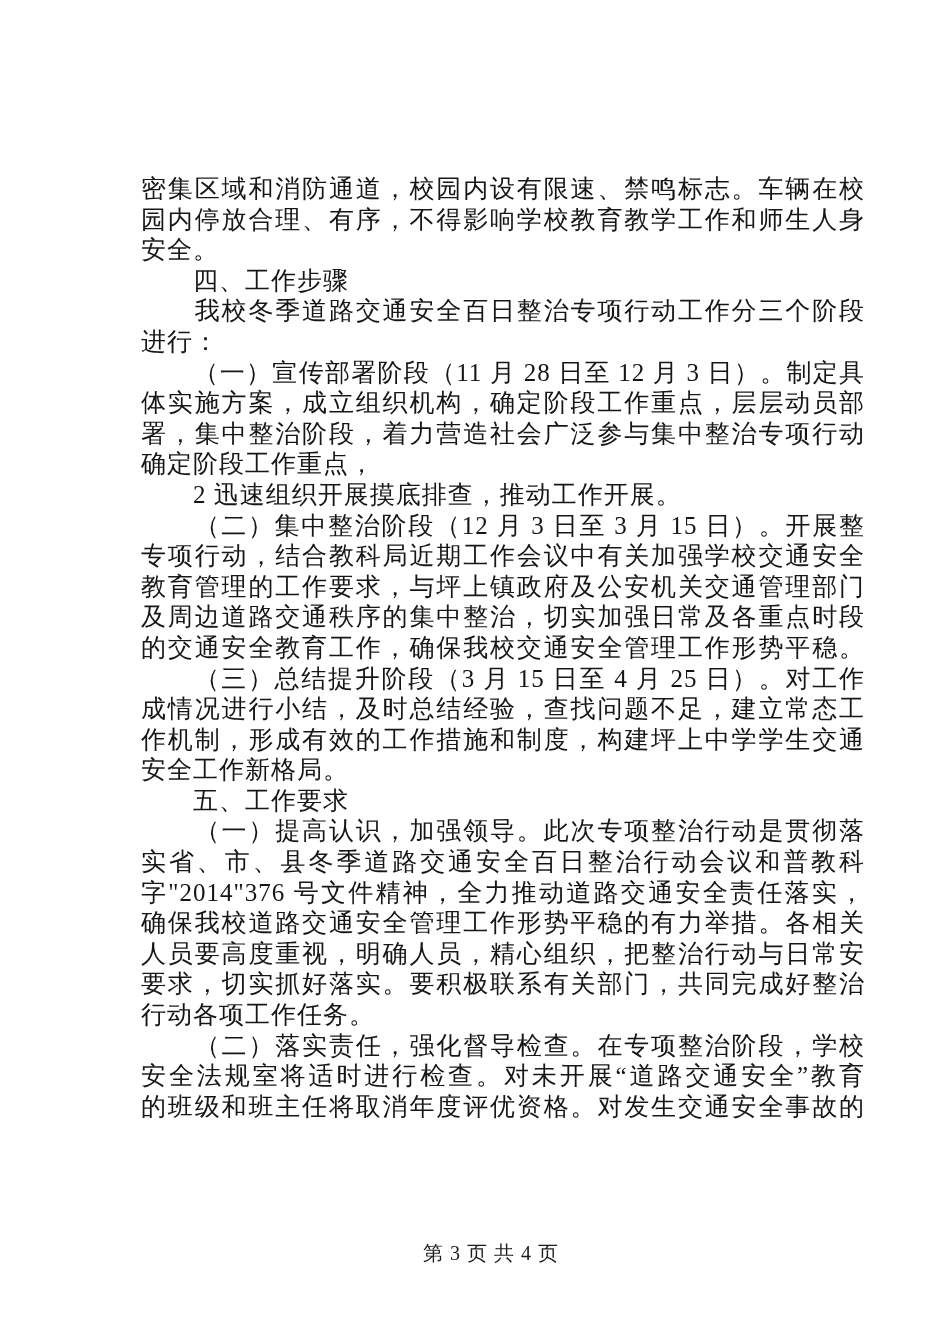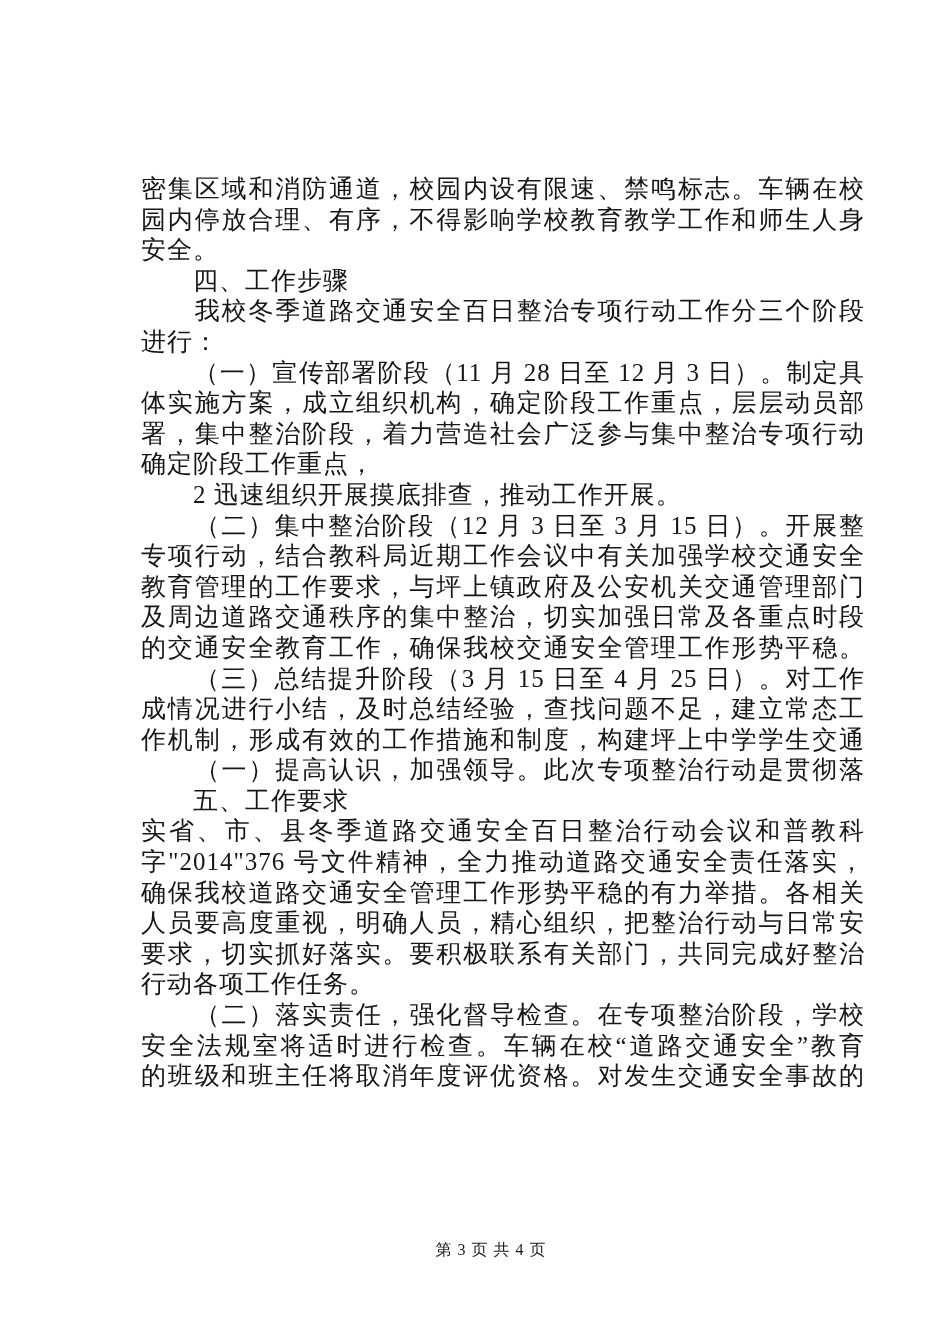--- a/index.html
+++ b/index.html
@@ -43,21 +43,21 @@
   }
   .line.fill {
     text-align-last: justify;
   }
   .footer {
     position: absolute;
     left: 129px;
     top: 1240px;
     width: 724px;
     text-align: center;
-    font-size: 16px;
+    font-size: 20px;
     letter-spacing: 1px;
     color: #1c1c1c;
   }
 </style>
 </head>
 <body>
 
 <div class="page">
   <div class="doc-body">
       <div class="line fill">密集区域和消防通道，校园内设有限速、禁鸣标志。车辆在校</div>
@@ -72,26 +72,27 @@
       <div class="line">确定阶段工作重点，</div>
       <div class="line">　　2 迅速组织开展摸底排查，推动工作开展。</div>
       <div class="line fill">　　（二）集中整治阶段（12 月 3 日至 3 月 15 日）。开展整治</div>
       <div class="line fill">专项行动，结合教科局近期工作会议中有关加强学校交通安全</div>
       <div class="line fill">教育管理的工作要求，与坪上镇政府及公安机关交通管理部门</div>
       <div class="line fill">及周边道路交通秩序的集中整治，切实加强日常及各重点时段</div>
       <div class="line fill">的交通安全教育工作，确保我校交通安全管理工作形势平稳。</div>
       <div class="line fill">　　（三）总结提升阶段（3 月 15 日至 4 月 25 日）。对工作完</div>
       <div class="line fill">成情况进行小结，及时总结经验，查找问题不足，建立常态工</div>
       <div class="line fill">作机制，形成有效的工作措施和制度，构建坪上中学学生交通</div>
+      <div class="line">安全工作新格局。</div>
+      <div class="line">　　五、工作要求</div>
       <div class="line fill">　　（一）提高认识，加强领导。此次专项整治行动是贯彻落</div>
-      <div class="line">　　五、工作要求</div>
       <div class="line fill">实省、市、县冬季道路交通安全百日整治行动会议和普教科</div>
       <div class="line fill">字"2014"376 号文件精神，全力推动道路交通安全责任落实，</div>
       <div class="line fill">确保我校道路交通安全管理工作形势平稳的有力举措。各相关</div>
       <div class="line fill">人员要高度重视，明确人员，精心组织，把整治行动与日常安</div>
       <div class="line fill">要求，切实抓好落实。要积极联系有关部门，共同完成好整治</div>
       <div class="line">行动各项工作任务。</div>
       <div class="line fill">　　（二）落实责任，强化督导检查。在专项整治阶段，学校</div>
-      <div class="line fill">安全法规室将适时进行检查。车辆在校“道路交通安全”教育</div>
+      <div class="line fill">安全法规室将适时进行检查。对未开展“道路交通安全”教育</div>
       <div class="line fill">的班级和班主任将取消年度评优资格。对发生交通安全事故的</div>
     </div>
   <div class="footer">第 3 页 共 4 页</div>
 </div>
 
 </body></html>

